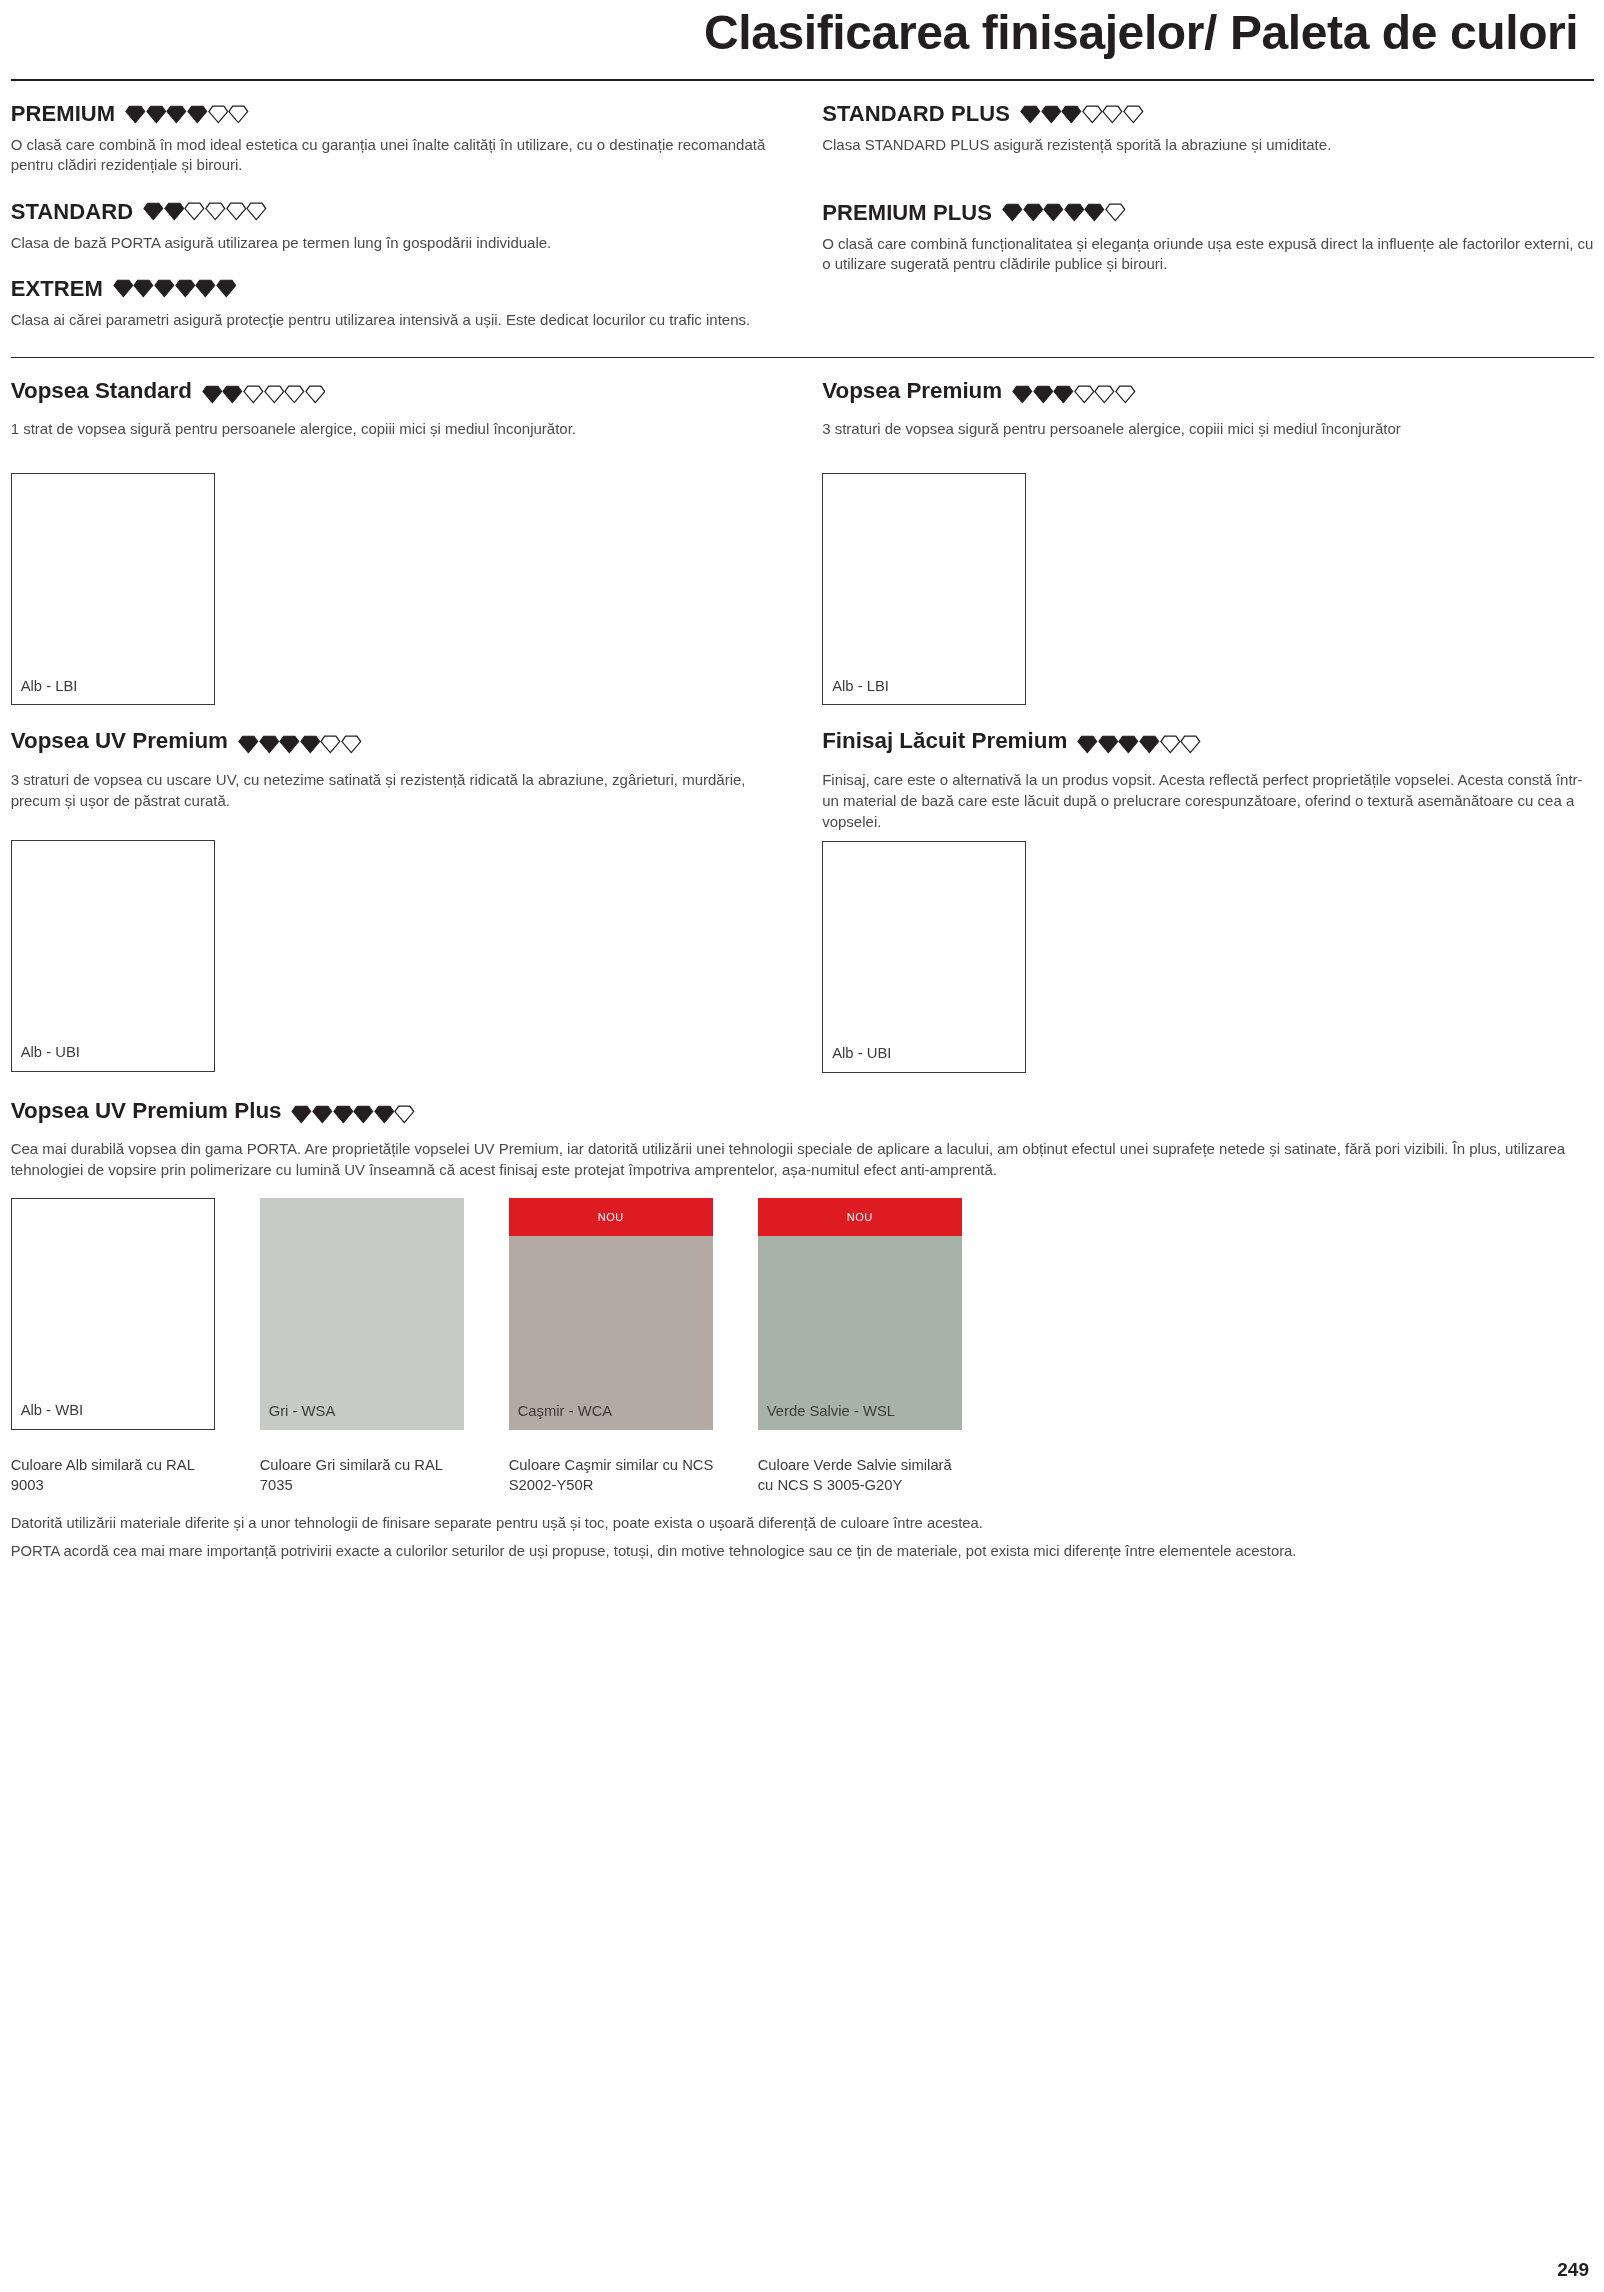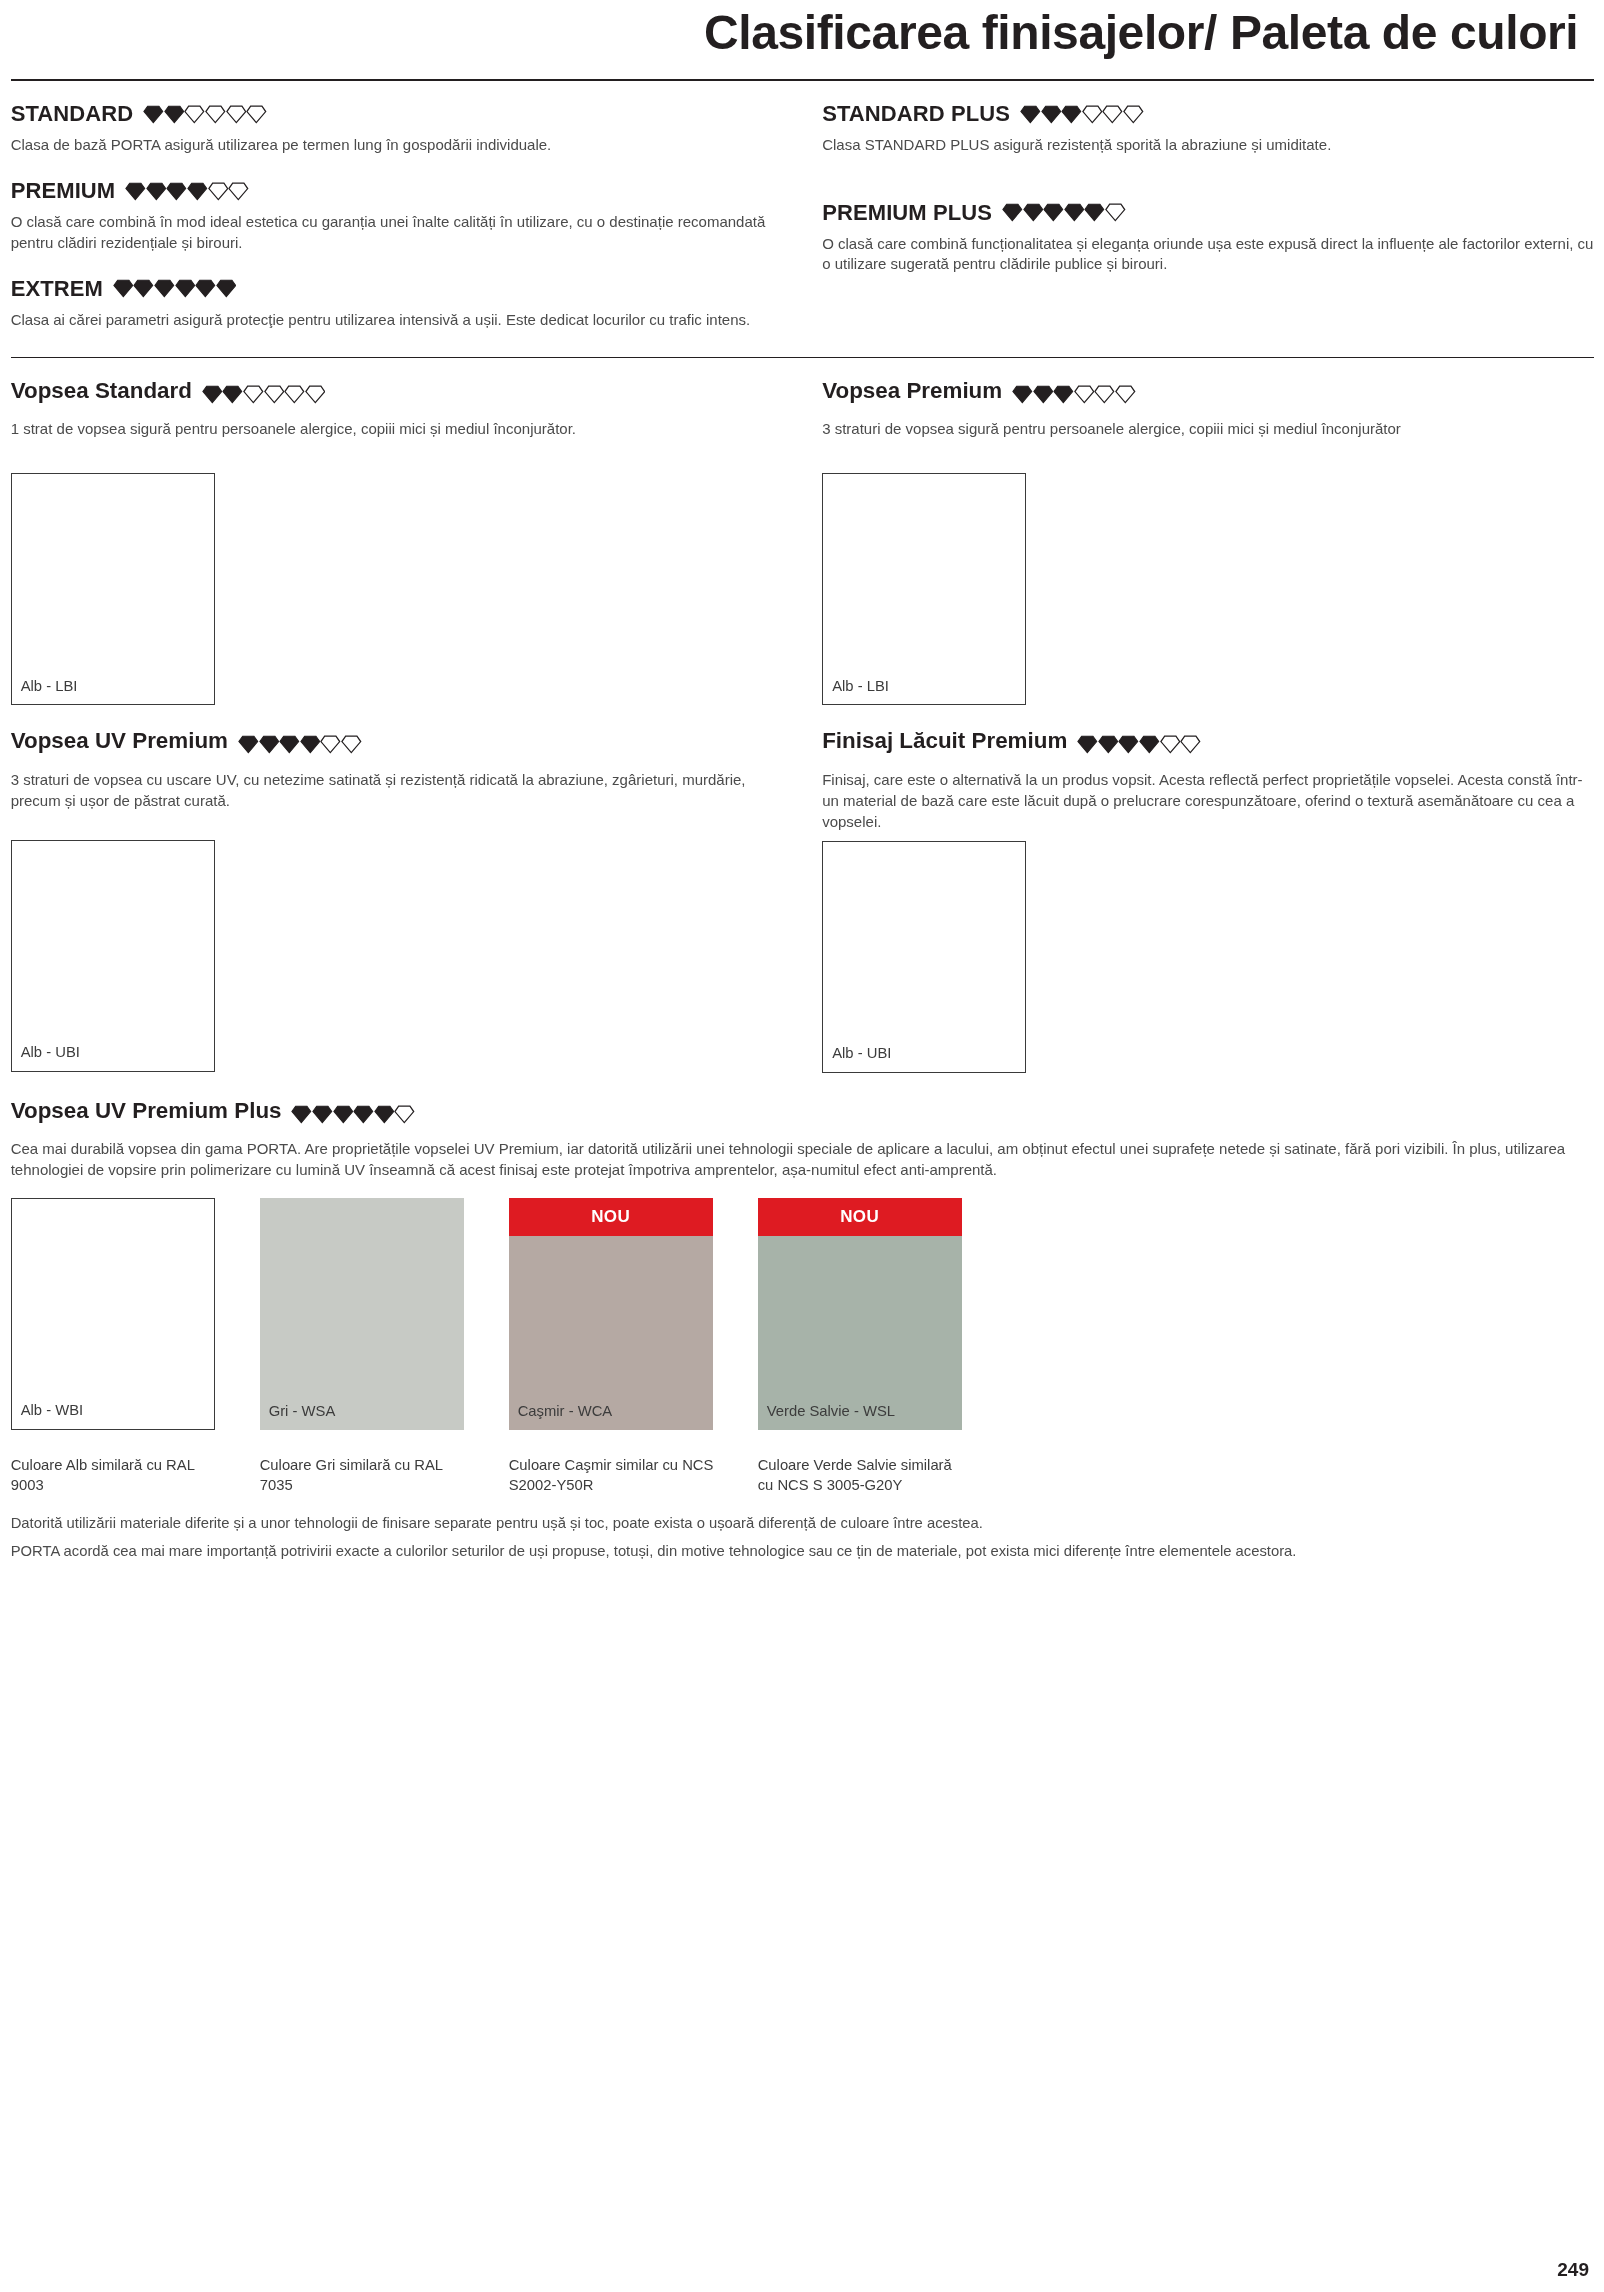--- a/index.html
+++ b/index.html
@@ -133,22 +133,22 @@
     font-weight: 400;
   }
   .nou-badge {
     position: absolute;
     top: 0;
     left: 0;
     width: 100%;
     height: 38px;
     background: #de1b22;
     color: #ffffff;
-    font-size: 17px;
-    font-weight: 700;
+    font-size: 11px;
+    font-weight: 400;
     display: flex;
     align-items: center;
     justify-content: center;
     letter-spacing: 0.4px;
   }
   .swatch-caption {
     font-size: 14.8px;
     color: #3c3c3c;
     line-height: 1.35;
     margin-top: 26px;
@@ -187,70 +187,70 @@
 <div class="page">
 
   <div class="page-title">Clasificarea finisajelor/ Paleta de culori</div>
   <div class="rule-thick"></div>
 
   <div class="cols">
     <div class="col left">
 
       <div class="class-block">
         <div class="class-head">
-          <span class="class-name">STANDARD</span>
-          <span class="rating">
-              <svg width="20.6" height="19" viewBox="0 0 23 21">
-                <path d="M5.2 1.2 H17.8 L22 7.2 L11.5 19.6 L1 7.2 Z" fill="#231f20" stroke="#231f20" stroke-width="1.2"></path>
-              </svg>
-              <svg width="20.6" height="19" viewBox="0 0 23 21">
-                <path d="M5.2 1.2 H17.8 L22 7.2 L11.5 19.6 L1 7.2 Z" fill="#231f20" stroke="#231f20" stroke-width="1.2"></path>
-              </svg>
-              <svg width="20.6" height="19" viewBox="0 0 23 21">
-                <path d="M5.2 1.2 H17.8 L22 7.2 L11.5 19.6 L1 7.2 Z" fill="none" stroke="#231f20" stroke-width="1.4"></path>
-              </svg>
-              <svg width="20.6" height="19" viewBox="0 0 23 21">
-                <path d="M5.2 1.2 H17.8 L22 7.2 L11.5 19.6 L1 7.2 Z" fill="none" stroke="#231f20" stroke-width="1.4"></path>
-              </svg>
-              <svg width="20.6" height="19" viewBox="0 0 23 21">
-                <path d="M5.2 1.2 H17.8 L22 7.2 L11.5 19.6 L1 7.2 Z" fill="none" stroke="#231f20" stroke-width="1.4"></path>
-              </svg>
-              <svg width="20.6" height="19" viewBox="0 0 23 21">
-                <path d="M5.2 1.2 H17.8 L22 7.2 L11.5 19.6 L1 7.2 Z" fill="none" stroke="#231f20" stroke-width="1.4"></path>
-              </svg>
-            </span>
-        </div>
-        <div class="class-desc">Clasa de bază PORTA asigură utilizarea pe termen lung în gospodării individuale.</div>
+          <span class="class-name">PREMIUM</span>
+          <span class="rating">
+              <svg width="20.6" height="19" viewBox="0 0 23 21">
+                <path d="M5.2 1.2 H17.8 L22 7.2 L11.5 19.6 L1 7.2 Z" fill="#231f20" stroke="#231f20" stroke-width="1.2"></path>
+              </svg>
+              <svg width="20.6" height="19" viewBox="0 0 23 21">
+                <path d="M5.2 1.2 H17.8 L22 7.2 L11.5 19.6 L1 7.2 Z" fill="#231f20" stroke="#231f20" stroke-width="1.2"></path>
+              </svg>
+              <svg width="20.6" height="19" viewBox="0 0 23 21">
+                <path d="M5.2 1.2 H17.8 L22 7.2 L11.5 19.6 L1 7.2 Z" fill="#231f20" stroke="#231f20" stroke-width="1.2"></path>
+              </svg>
+              <svg width="20.6" height="19" viewBox="0 0 23 21">
+                <path d="M5.2 1.2 H17.8 L22 7.2 L11.5 19.6 L1 7.2 Z" fill="#231f20" stroke="#231f20" stroke-width="1.2"></path>
+              </svg>
+              <svg width="20.6" height="19" viewBox="0 0 23 21">
+                <path d="M5.2 1.2 H17.8 L22 7.2 L11.5 19.6 L1 7.2 Z" fill="none" stroke="#231f20" stroke-width="1.4"></path>
+              </svg>
+              <svg width="20.6" height="19" viewBox="0 0 23 21">
+                <path d="M5.2 1.2 H17.8 L22 7.2 L11.5 19.6 L1 7.2 Z" fill="none" stroke="#231f20" stroke-width="1.4"></path>
+              </svg>
+            </span>
+        </div>
+        <div class="class-desc">O clasă care combină în mod ideal estetica cu garanția unei înalte calități în utilizare, cu o destinație recomandată pentru clădiri rezidențiale și birouri.</div>
       </div>
 
       <div class="class-block">
         <div class="class-head">
-          <span class="class-name">PREMIUM</span>
-          <span class="rating">
-              <svg width="20.6" height="19" viewBox="0 0 23 21">
-                <path d="M5.2 1.2 H17.8 L22 7.2 L11.5 19.6 L1 7.2 Z" fill="#231f20" stroke="#231f20" stroke-width="1.2"></path>
-              </svg>
-              <svg width="20.6" height="19" viewBox="0 0 23 21">
-                <path d="M5.2 1.2 H17.8 L22 7.2 L11.5 19.6 L1 7.2 Z" fill="#231f20" stroke="#231f20" stroke-width="1.2"></path>
-              </svg>
-              <svg width="20.6" height="19" viewBox="0 0 23 21">
-                <path d="M5.2 1.2 H17.8 L22 7.2 L11.5 19.6 L1 7.2 Z" fill="#231f20" stroke="#231f20" stroke-width="1.2"></path>
-              </svg>
-              <svg width="20.6" height="19" viewBox="0 0 23 21">
-                <path d="M5.2 1.2 H17.8 L22 7.2 L11.5 19.6 L1 7.2 Z" fill="#231f20" stroke="#231f20" stroke-width="1.2"></path>
-              </svg>
-              <svg width="20.6" height="19" viewBox="0 0 23 21">
-                <path d="M5.2 1.2 H17.8 L22 7.2 L11.5 19.6 L1 7.2 Z" fill="none" stroke="#231f20" stroke-width="1.4"></path>
-              </svg>
-              <svg width="20.6" height="19" viewBox="0 0 23 21">
-                <path d="M5.2 1.2 H17.8 L22 7.2 L11.5 19.6 L1 7.2 Z" fill="none" stroke="#231f20" stroke-width="1.4"></path>
-              </svg>
-            </span>
-        </div>
-        <div class="class-desc">O clasă care combină în mod ideal estetica cu garanția unei înalte calități în utilizare, cu o destinație recomandată pentru clădiri rezidențiale și birouri.</div>
+          <span class="class-name">STANDARD</span>
+          <span class="rating">
+              <svg width="20.6" height="19" viewBox="0 0 23 21">
+                <path d="M5.2 1.2 H17.8 L22 7.2 L11.5 19.6 L1 7.2 Z" fill="#231f20" stroke="#231f20" stroke-width="1.2"></path>
+              </svg>
+              <svg width="20.6" height="19" viewBox="0 0 23 21">
+                <path d="M5.2 1.2 H17.8 L22 7.2 L11.5 19.6 L1 7.2 Z" fill="#231f20" stroke="#231f20" stroke-width="1.2"></path>
+              </svg>
+              <svg width="20.6" height="19" viewBox="0 0 23 21">
+                <path d="M5.2 1.2 H17.8 L22 7.2 L11.5 19.6 L1 7.2 Z" fill="none" stroke="#231f20" stroke-width="1.4"></path>
+              </svg>
+              <svg width="20.6" height="19" viewBox="0 0 23 21">
+                <path d="M5.2 1.2 H17.8 L22 7.2 L11.5 19.6 L1 7.2 Z" fill="none" stroke="#231f20" stroke-width="1.4"></path>
+              </svg>
+              <svg width="20.6" height="19" viewBox="0 0 23 21">
+                <path d="M5.2 1.2 H17.8 L22 7.2 L11.5 19.6 L1 7.2 Z" fill="none" stroke="#231f20" stroke-width="1.4"></path>
+              </svg>
+              <svg width="20.6" height="19" viewBox="0 0 23 21">
+                <path d="M5.2 1.2 H17.8 L22 7.2 L11.5 19.6 L1 7.2 Z" fill="none" stroke="#231f20" stroke-width="1.4"></path>
+              </svg>
+            </span>
+        </div>
+        <div class="class-desc">Clasa de bază PORTA asigură utilizarea pe termen lung în gospodării individuale.</div>
       </div>
 
       <div class="class-block">
         <div class="class-head">
           <span class="class-name">EXTREM</span>
           <span class="rating">
               <svg width="20.6" height="19" viewBox="0 0 23 21">
                 <path d="M5.2 1.2 H17.8 L22 7.2 L11.5 19.6 L1 7.2 Z" fill="#231f20" stroke="#231f20" stroke-width="1.2"></path>
               </svg>
               <svg width="20.6" height="19" viewBox="0 0 23 21">

